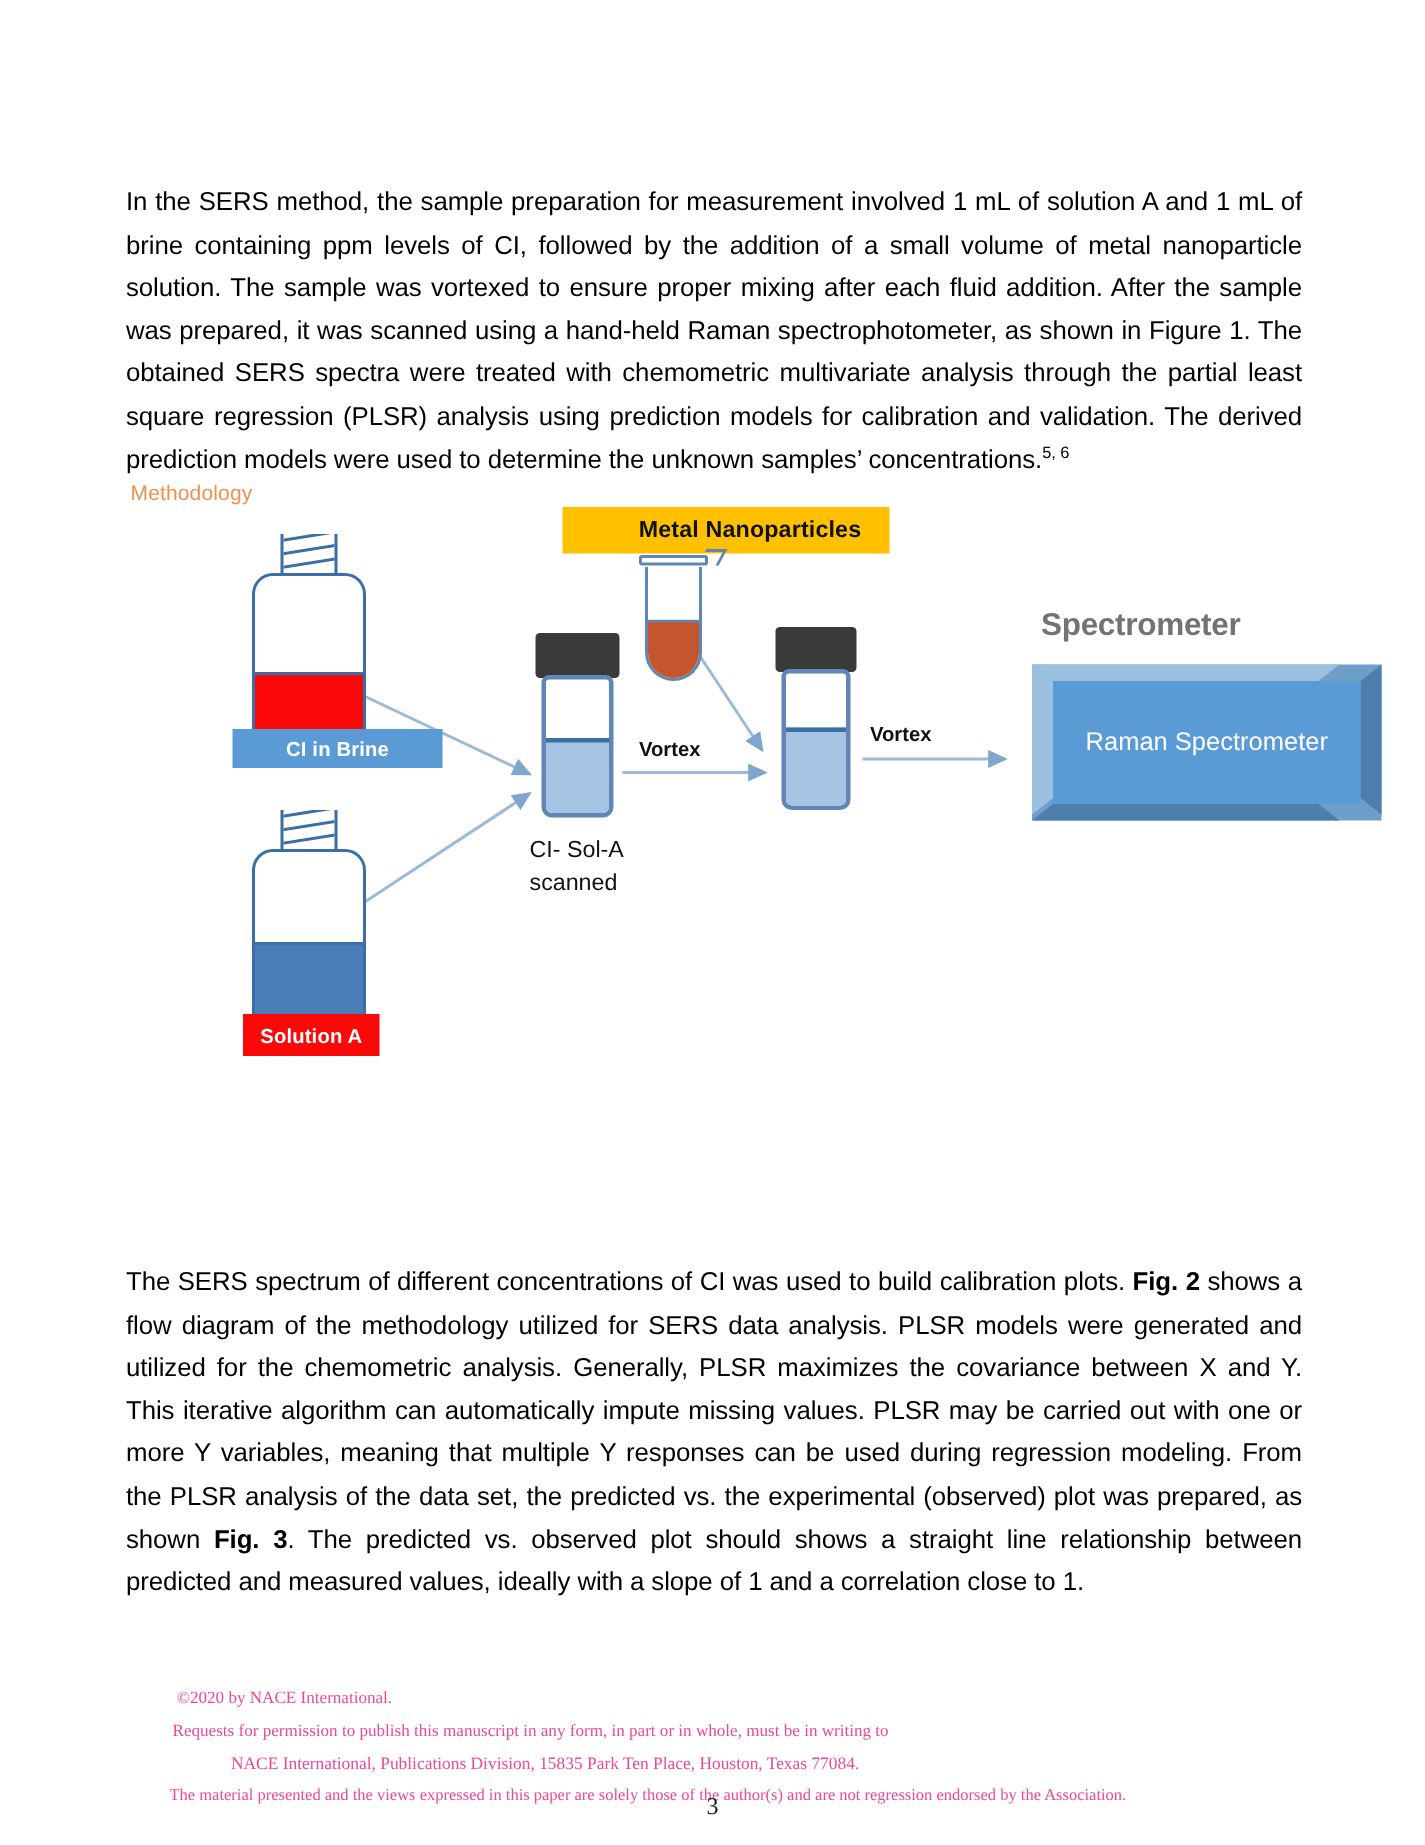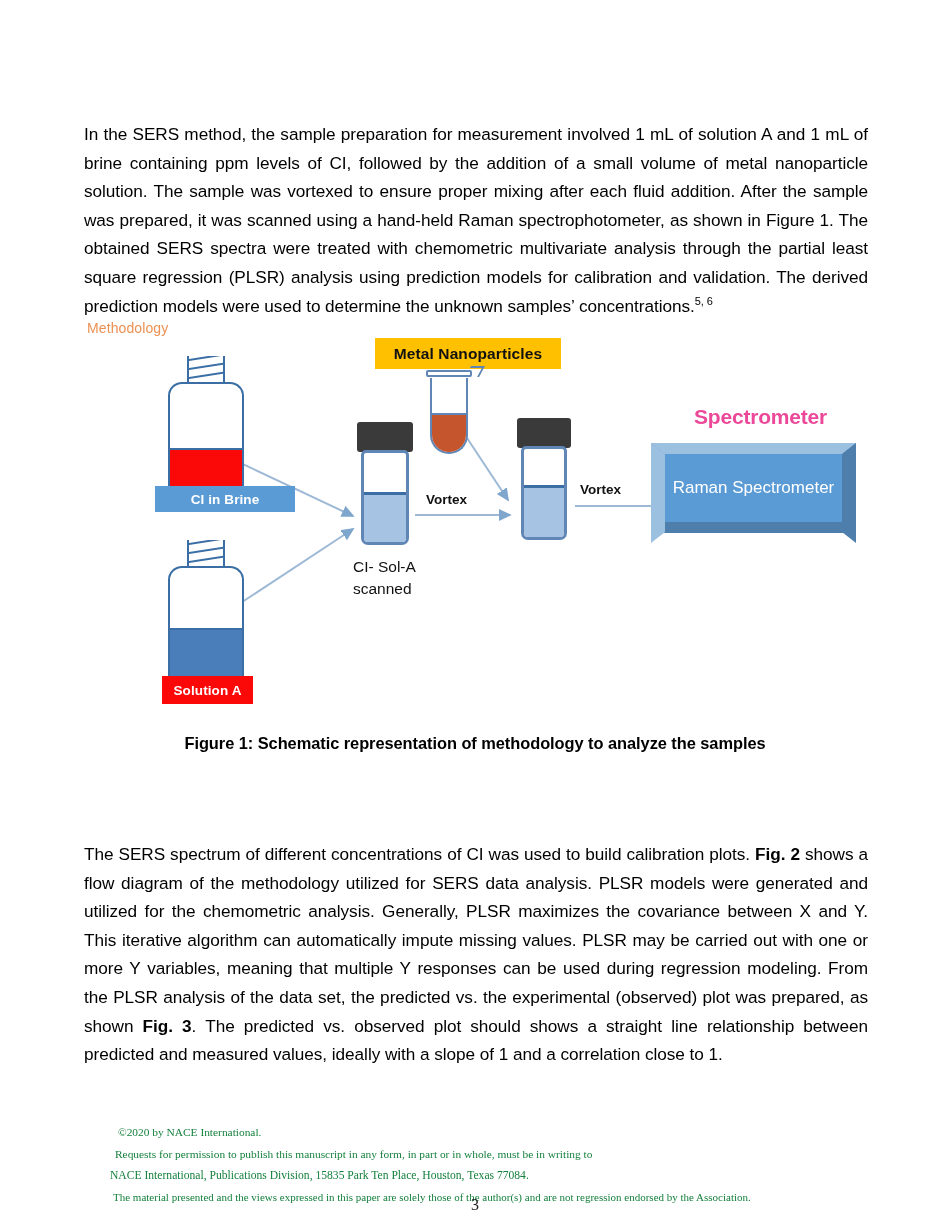--- a/index.html
+++ b/index.html
@@ -235,40 +235,41 @@
     justify-content: center;
     color: #ffffff;
     font-weight: bold;
     letter-spacing: 0.1px;
   }
   .tag-blue { background: #5B9BD5; }
   .tag-red  { background: #FB0808; }
   .tag-yellow {
     background: #FFC000;
     color: #111111;
+    padding-left: 32px;
   }
 
   .plain-label {
     position: absolute;
     font-weight: normal;
     font-size: 15.5px;
     color: #111111;
     line-height: 22px;
   }
   .vortex-label {
     position: absolute;
     font-weight: bold;
     font-size: 13.5px;
     color: #111111;
   }
   .spectro-title {
     position: absolute;
     font-weight: bold;
     font-size: 21px;
-    color: #ec4899;
+    color: #737373;
     letter-spacing: -0.2px;
   }
 
   
   .spectrometer {
     position: absolute;
     background: #6E9FCB;
   }
   .spectrometer .inner {
     position: absolute;
@@ -293,26 +294,26 @@
     overflow: visible;
   }
 
   
   .footer {
     position: absolute;
     left: 110px;
     top: 1122px;
     width: 760px;
     font-family: "Liberation Serif", serif;
-    color: #15803d;
+    color: #ec4899;
   }
   .footer .f-line { font-size: 11.4px; line-height: 21.5px; }
   .footer .f-line.indent1 { padding-left: 5px; }
   .footer .f-line.indent2 { padding-left: 8px; }
-  .footer .f-line.wide { padding-left: 0; font-size: 11.6px; }
+  .footer .f-line.wide { padding-left: 0; font-size: 11.6px; margin-left: 44px; }
   .footer .f-line.small { padding-left: 3px; font-size: 11px; }
 
   .page-number {
     position: absolute;
     left: 0; right: 0;
     top: 1196px;
     text-align: center;
     font-family: "Liberation Serif", serif;
     font-size: 16px;
     color: #1a1a1a;
@@ -407,33 +408,32 @@
     <div class="vial" style="left:437px; top:108px; width:54px; height:122px;">
       <div class="cap"></div>
       <div class="glass">
         <div class="fill" style="height:52px;"></div>
       </div>
     </div>
 
     <div class="vortex-label" style="left:500px; top:172px;">Vortex</div>
 
     <div class="spectro-title" style="left:614px; top:95px;">Spectrometer</div>
-    <div class="spectrometer" style="left:571px; top:133px; width:205px; height:90px;">
+    <div class="spectrometer" style="left:608px; top:133px; width:205px; height:104px;padding-left:28px;">
       <div class="bev" style="left:0;  top:0;  border-left:14px solid transparent;  border-top:11px solid #9CC0E0;  border-right:14px solid transparent; width:177px; height:0;"></div>
       <div class="bev" style="left:0;  bottom:0; border-left:14px solid transparent; border-bottom:11px solid #4E7FAC; border-right:14px solid transparent; width:177px; height:0;"></div>
       <div class="bev" style="left:0;  top:0;  border-top:11px solid transparent; border-left:14px solid #9CC0E0; border-bottom:11px solid transparent; height:78px; width:0;"></div>
       <div class="bev" style="right:0; top:0;  border-top:11px solid transparent; border-right:14px solid #4E7FAC; border-bottom:11px solid transparent; height:78px; width:0;"></div>
       <div class="inner">
         <span>Raman Spectrometer</span>
       </div>
     </div>
 
   </div>
 
-  <div class="fig-caption">Figure 1:  Schematic representation of methodology to analyze the samples</div>
 
 
   <div class="body-col" id="para-3" style="position:absolute;">
     <p class="para"><span>The SERS spectrum of different concentrations of CI was used to build calibration plots. </span><span class="b">Fig. 2</span><span> shows a flow diagram of the methodology utilized for SERS data analysis.  PLSR models were generated and utilized for the chemometric analysis. Generally, PLSR maximizes the covariance between X and Y. This iterative algorithm can automatically impute missing values. PLSR may be carried out with one or more Y variables, meaning that multiple Y responses can be used during regression modeling. From the PLSR analysis of the data set, the predicted vs. the experimental (observed) plot was prepared, as shown </span><span class="b">Fig. 3</span><span>. The predicted vs. observed plot should shows a straight line relationship between predicted and measured values, ideally with a slope of 1 and a correlation close to 1.</span></p>
   </div>
 
   <div class="footer">
     <div class="f-line indent2">©2020 by NACE International.</div>
     <div class="f-line indent1">Requests for permission to publish this manuscript in any form, in part or in whole, must be in writing to</div>
     <div class="f-line wide">NACE International, Publications Division, 15835 Park Ten Place, Houston, Texas 77084.</div>

